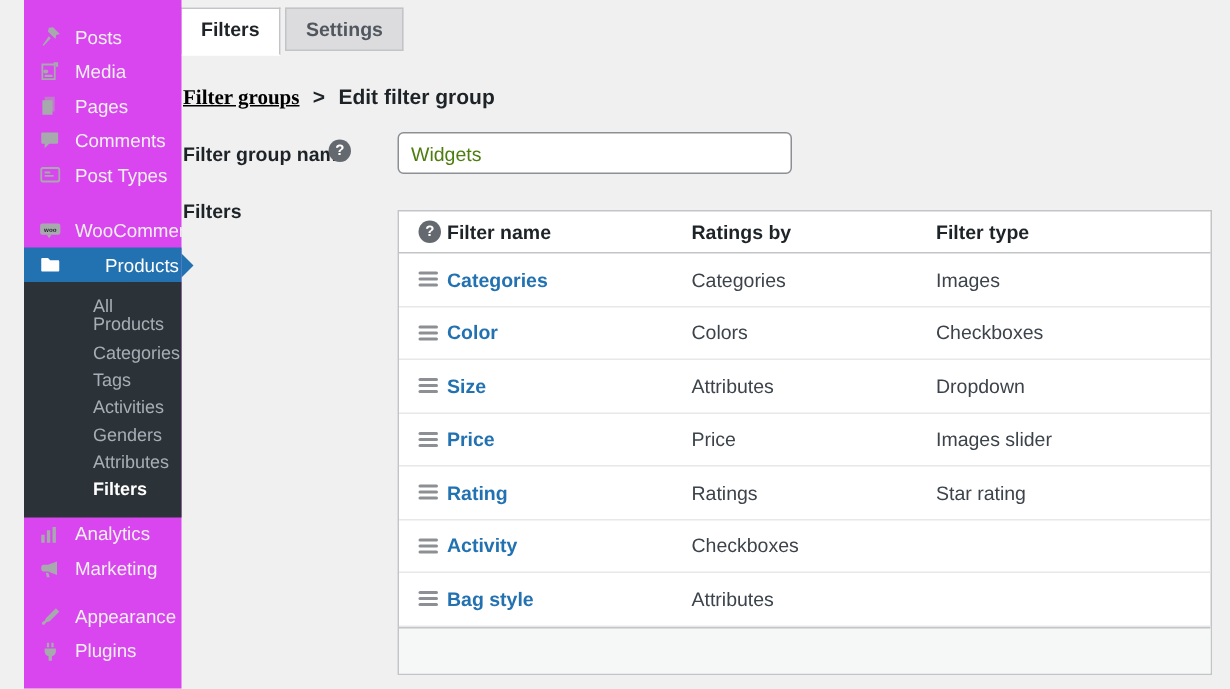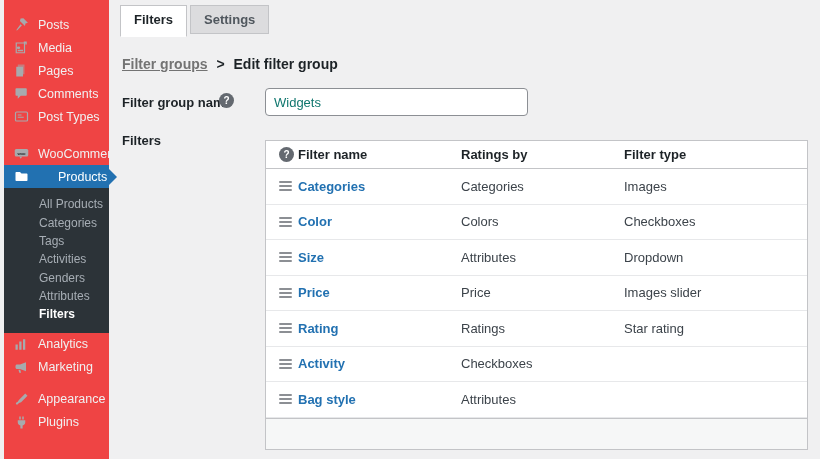--- a/index.html
+++ b/index.html
@@ -1,54 +1,54 @@
 <!DOCTYPE html>
 <html><head>
 <meta charset="utf-8">
 <style>
   * { margin:0; padding:0; box-sizing:border-box; }
   html,body { width:820px; height:459px; overflow:hidden;
     font-family:"Liberation Sans", sans-serif; background:#f0f0f1; }
 
   
-  .sidebar { position:absolute; left:4px; top:0; width:105px; height:459px;
-    background:#ef4444; z-index:5; }
+  .sidebar { position:absolute; left:16px; top:0; width:105px; height:459px;
+    background:#d946ef; z-index:5; }
   .mi { display:flex; align-items:center; gap:8px; height:23px;
     padding-left:9px; color:#f0f0f1; font-size:12.5px; cursor:pointer; position:relative; }
   .mi .ico { width:17px; height:17px; display:flex; align-items:center; justify-content:center; flex:0 0 17px; }
   .mi .ico svg { width:15px; height:15px; }
   .mi.active { background:#2271b1; color:#fff;gap:28px; }
   .mi.active .arrow { position:absolute; right:-8px; top:50%; margin-top:-8px;
     width:0; height:0; border:8px solid transparent; border-left-color:#2271b1; border-right-width:0; }
   .menu-gap { height:14px; }
-  .submenu { background:#2c3338; padding:7px 0 9px 0; }
+  .submenu { background:#2c3338; padding:7px 0 9px 11px; }
   .smi { display:block; padding:3.2px 0 3.2px 35px; font-size:12px; color:#a7aeb5;
     cursor:pointer; line-height:12px; }
   .smi.current { color:#fff; font-weight:bold; }
   .side-sep { height:9px; }
 
   
   .main { position:absolute; left:105px; top:0; width:715px; height:459px; background:#f0f0f1; }
 
   .tabs { position:absolute; left:15px; top:5px; display:flex; align-items:flex-start; gap:3px; }
   .tab { font-size:13px; font-weight:bold; padding:6px 13px; border:1px solid #c3c4c7;
     background:#dcdcde; color:#50575e; cursor:pointer; }
   .tab.active { background:#fff; color:#1d2327; border-bottom-color:#fff; padding-bottom:9px; }
 
   .breadcrumb { position:absolute; left:17px; top:56px; font-size:14px; font-weight:bold; color:#1d2327; }
-  .breadcrumb a { color:#737373; text-decoration:underline; cursor:pointer; }
+  .breadcrumb a { color:#000000; text-decoration:underline; cursor:pointer;font-family:Liberation Serif, serif; }
   .breadcrumb .sep { margin:0 5px; }
 
   .field-label { position:absolute; left:17px; top:95px; font-size:13px; font-weight:bold; color:#1d2327; }
   .help { display:inline-flex; width:15px; height:15px; border-radius:50%; background:#646970;
     color:#fff; font-size:10px; font-weight:bold; align-items:center; justify-content:center; cursor:pointer; }
   .help.form-help { position:absolute; left:114px; top:93px; }
   .name-input { position:absolute; left:160px; top:88px; width:263px; height:28px;
     border:1px solid #8c8f94; border-radius:4px; background:#fff; font-size:13px;
-    padding:0 8px; color:#0f766e; font-family:"Liberation Sans", sans-serif; }
+    padding:0 8px; color:#4d7c0f; font-family:"Liberation Sans", sans-serif; }
   .filters-label { position:absolute; left:17px; top:133px; font-size:13px; font-weight:bold; color:#1d2327; }
 
   
   .ftable { position:absolute; left:160px; top:140px; width:543px; background:#fff;
     border:1px solid #c3c4c7; }
   .trow { display:grid; grid-template-columns:19px 163px 163px 1fr; align-items:center;
     padding-left:13px; font-size:13px; }
   .thead { height:28px; border-bottom:1px solid #c3c4c7; font-weight:bold; color:#1d2327; }
   .tr { height:35.5px; border-bottom:1px solid #e7e8ea; color:#3c434a; }
   .tr:last-of-type { border-bottom:none; height:41px; }

